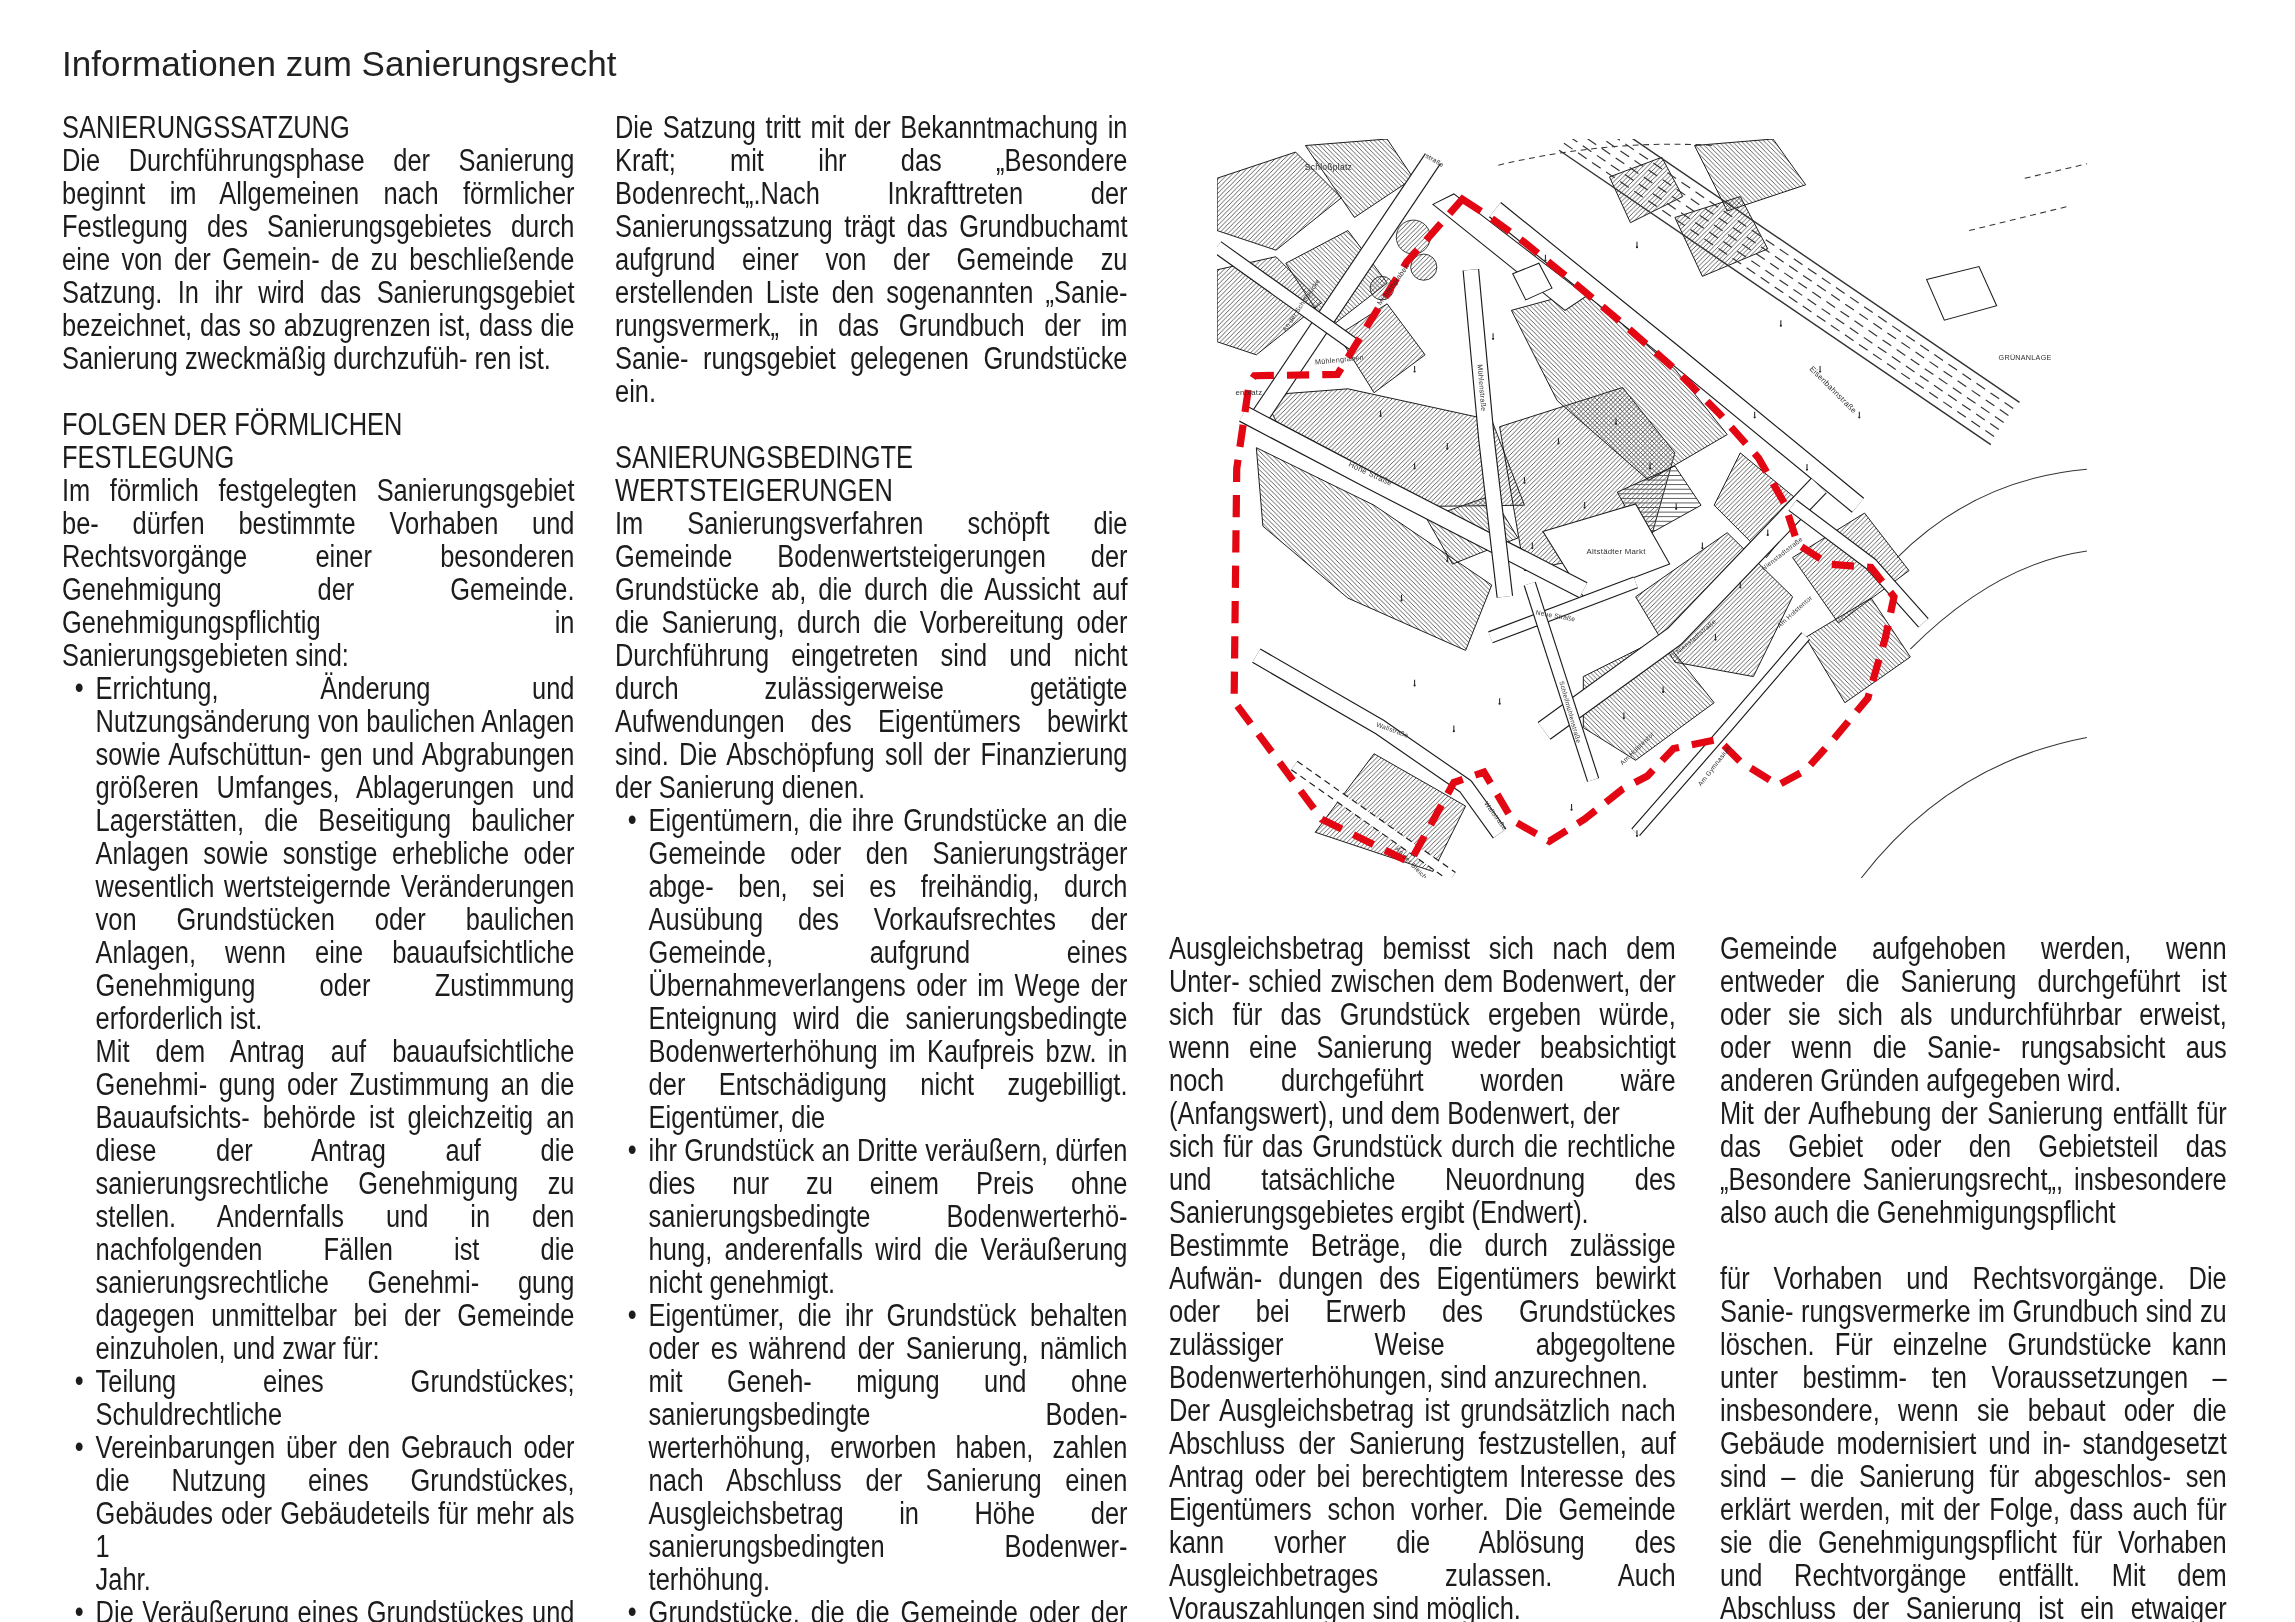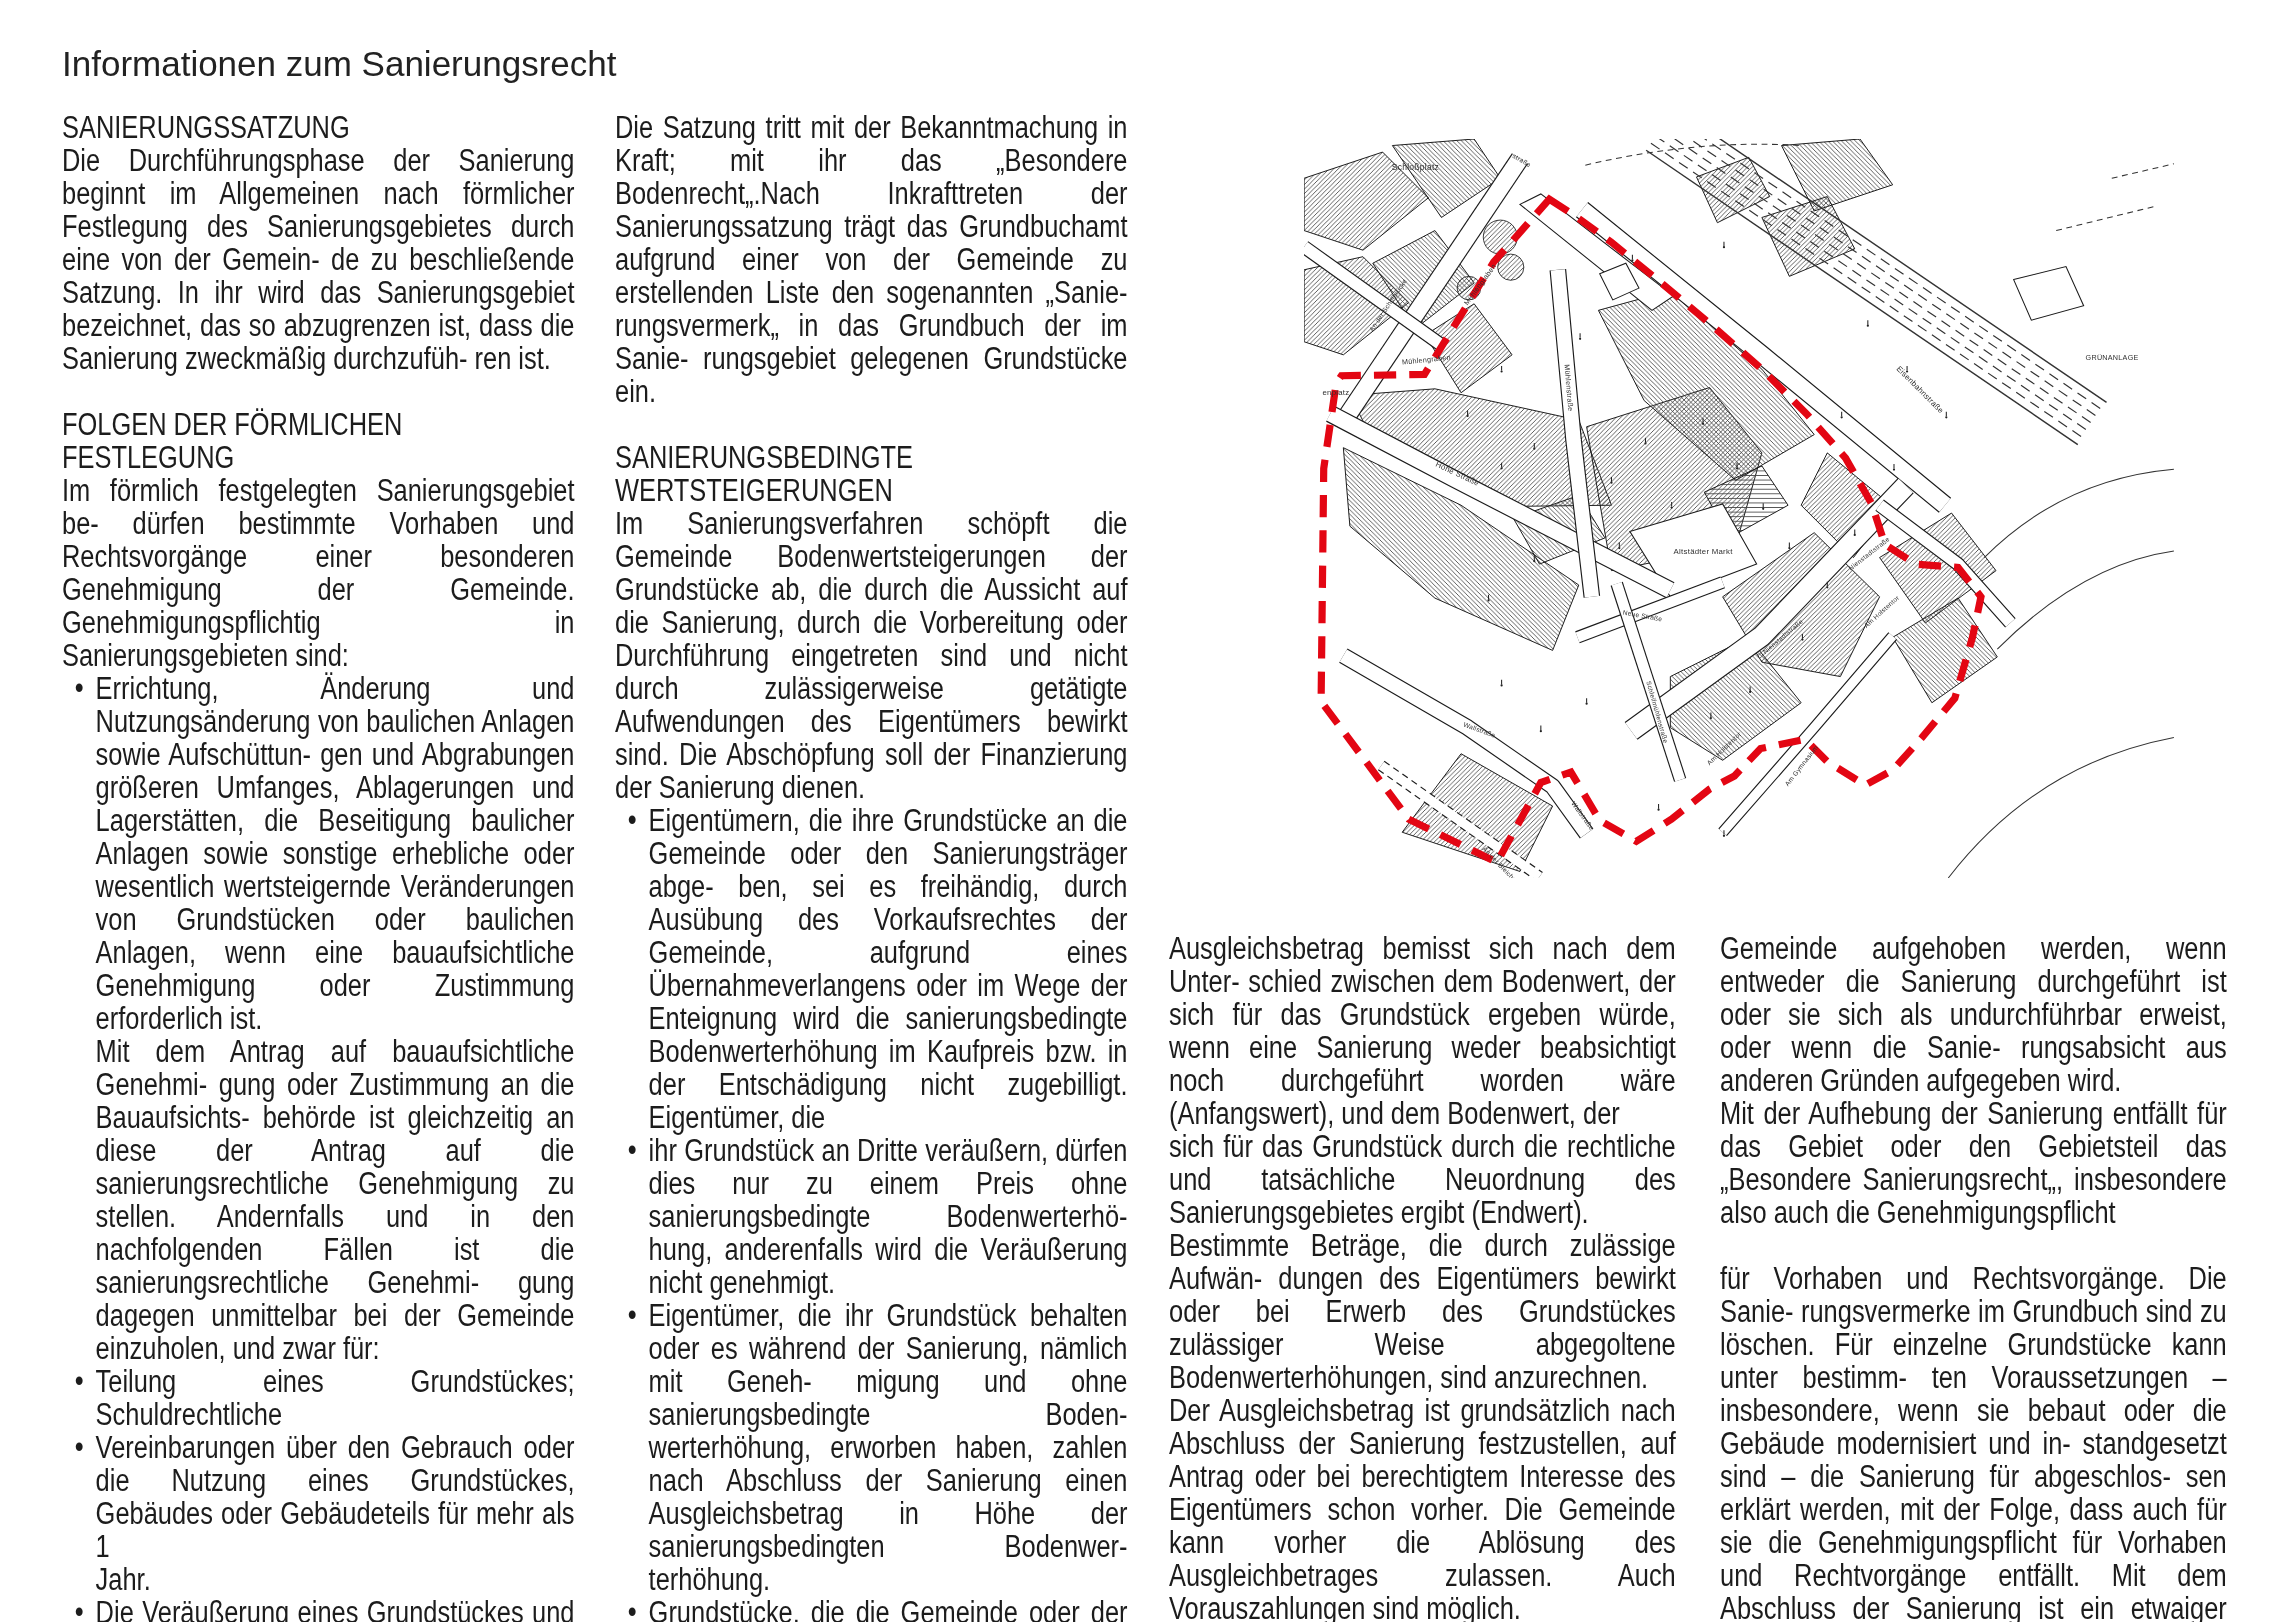--- a/index.html
+++ b/index.html
@@ -11,21 +11,21 @@
   .col-1{left:62px;top:111px;width:625px;}
   .col-2{left:615px;top:111px;width:625px;}
   .col-3{left:1169px;top:932px;width:618px;}
   .col-4{left:1720px;top:932px;width:618px;}
   .blk{white-space:pre-line;}
   .blk.h{text-align:left;}
   .blk.gap{margin-top:33px;}
   .blk.b{position:relative;padding-left:41px;}
   .blk.b .marker{position:absolute;left:15.7px;top:-1.3px;}
   .blk.c{padding-left:41px;}
-  .map-wrap{position:absolute;left:1304px;top:139px;width:870px;height:739px;}
+  .map-wrap{position:absolute;left:1217px;top:139px;width:870px;height:739px;}
   svg text{font-family:"Liberation Sans", sans-serif;fill:#2f2f2f;letter-spacing:.4px;}
 </style>
 </head>
 <body>
 
 <div class="page">
   <div class="title">Informationen zum Sanierungsrecht</div>
   <div class="col col-1">
       <div class="blk h">SANIERUNGSSATZUNG</div>
       <div class="blk p">Die Durchführungsphase der Sanierung beginnt im Allgemeinen nach förmlicher Festlegung des Sanierungsgebietes durch eine von der Gemein- de zu beschließende Satzung. In ihr wird das Sanierungsgebiet bezeichnet, das so abzugrenzen ist, dass die Sanierung zweckmäßig durchzufüh- ren ist.</div>

